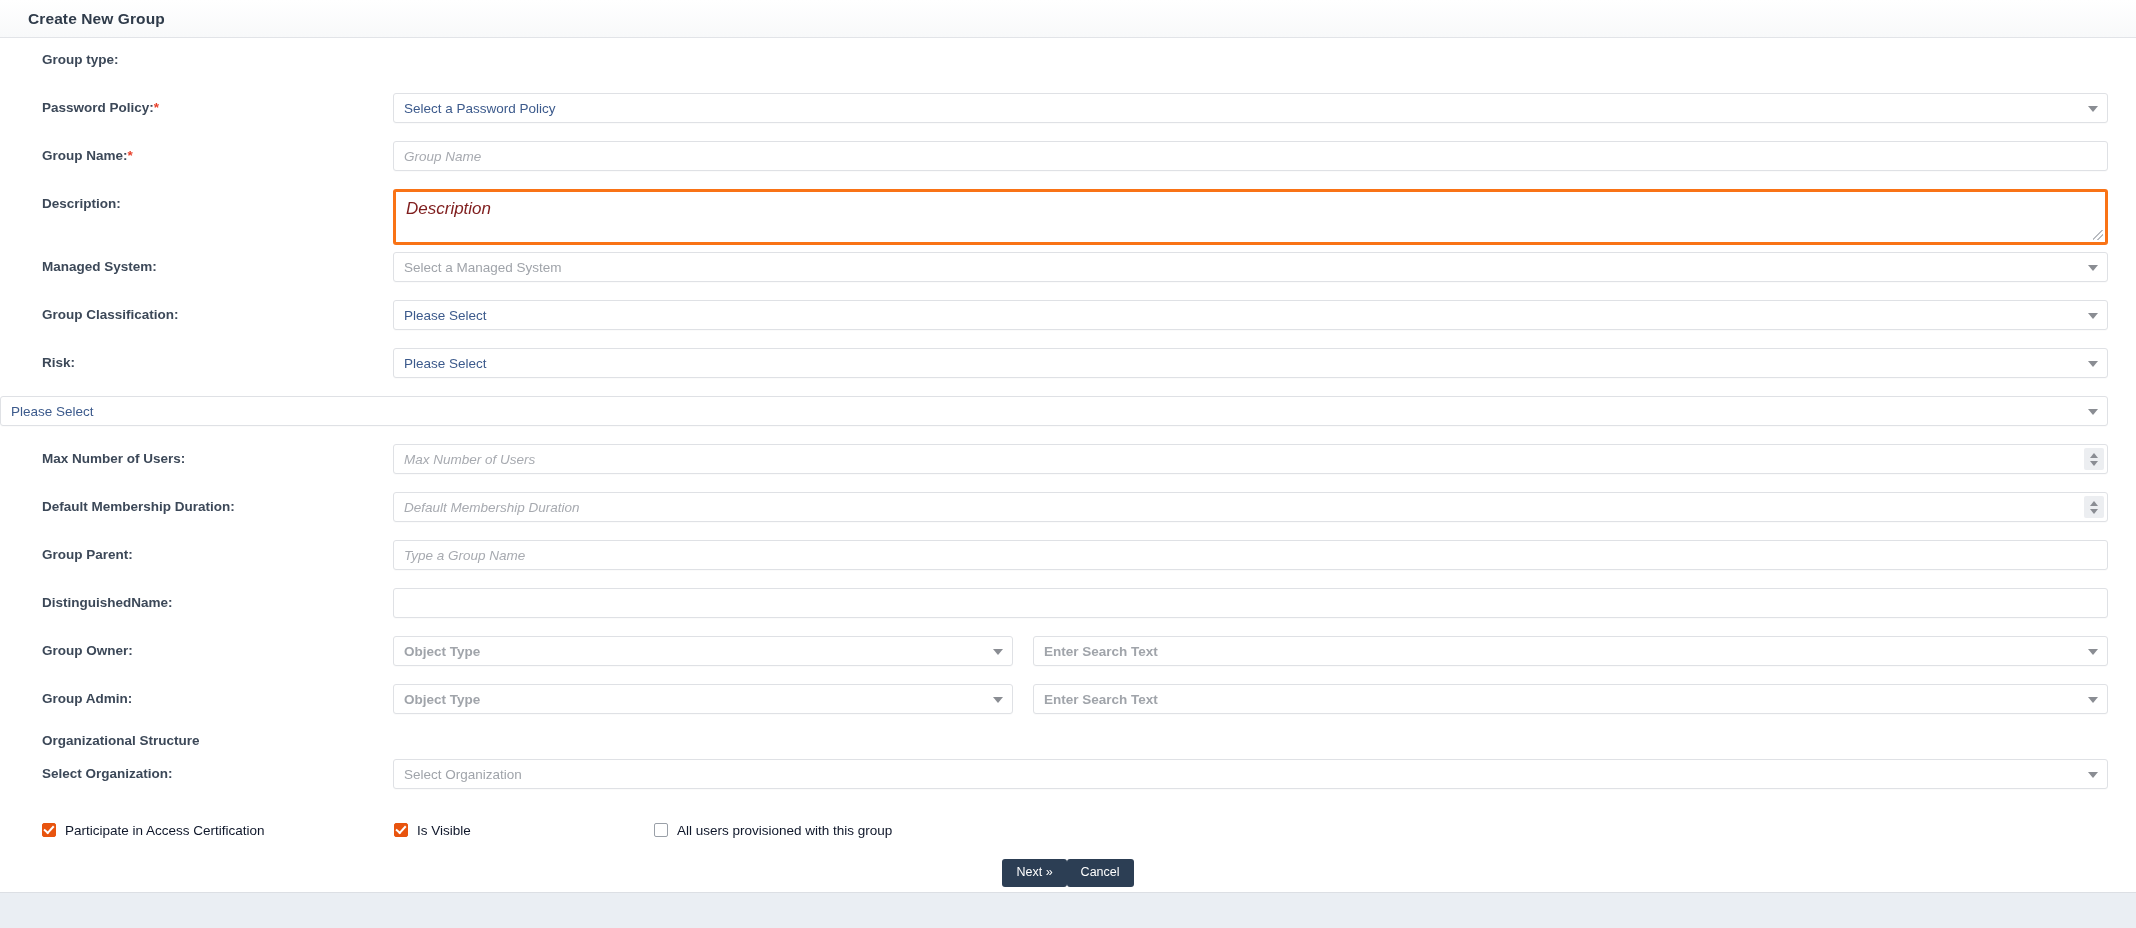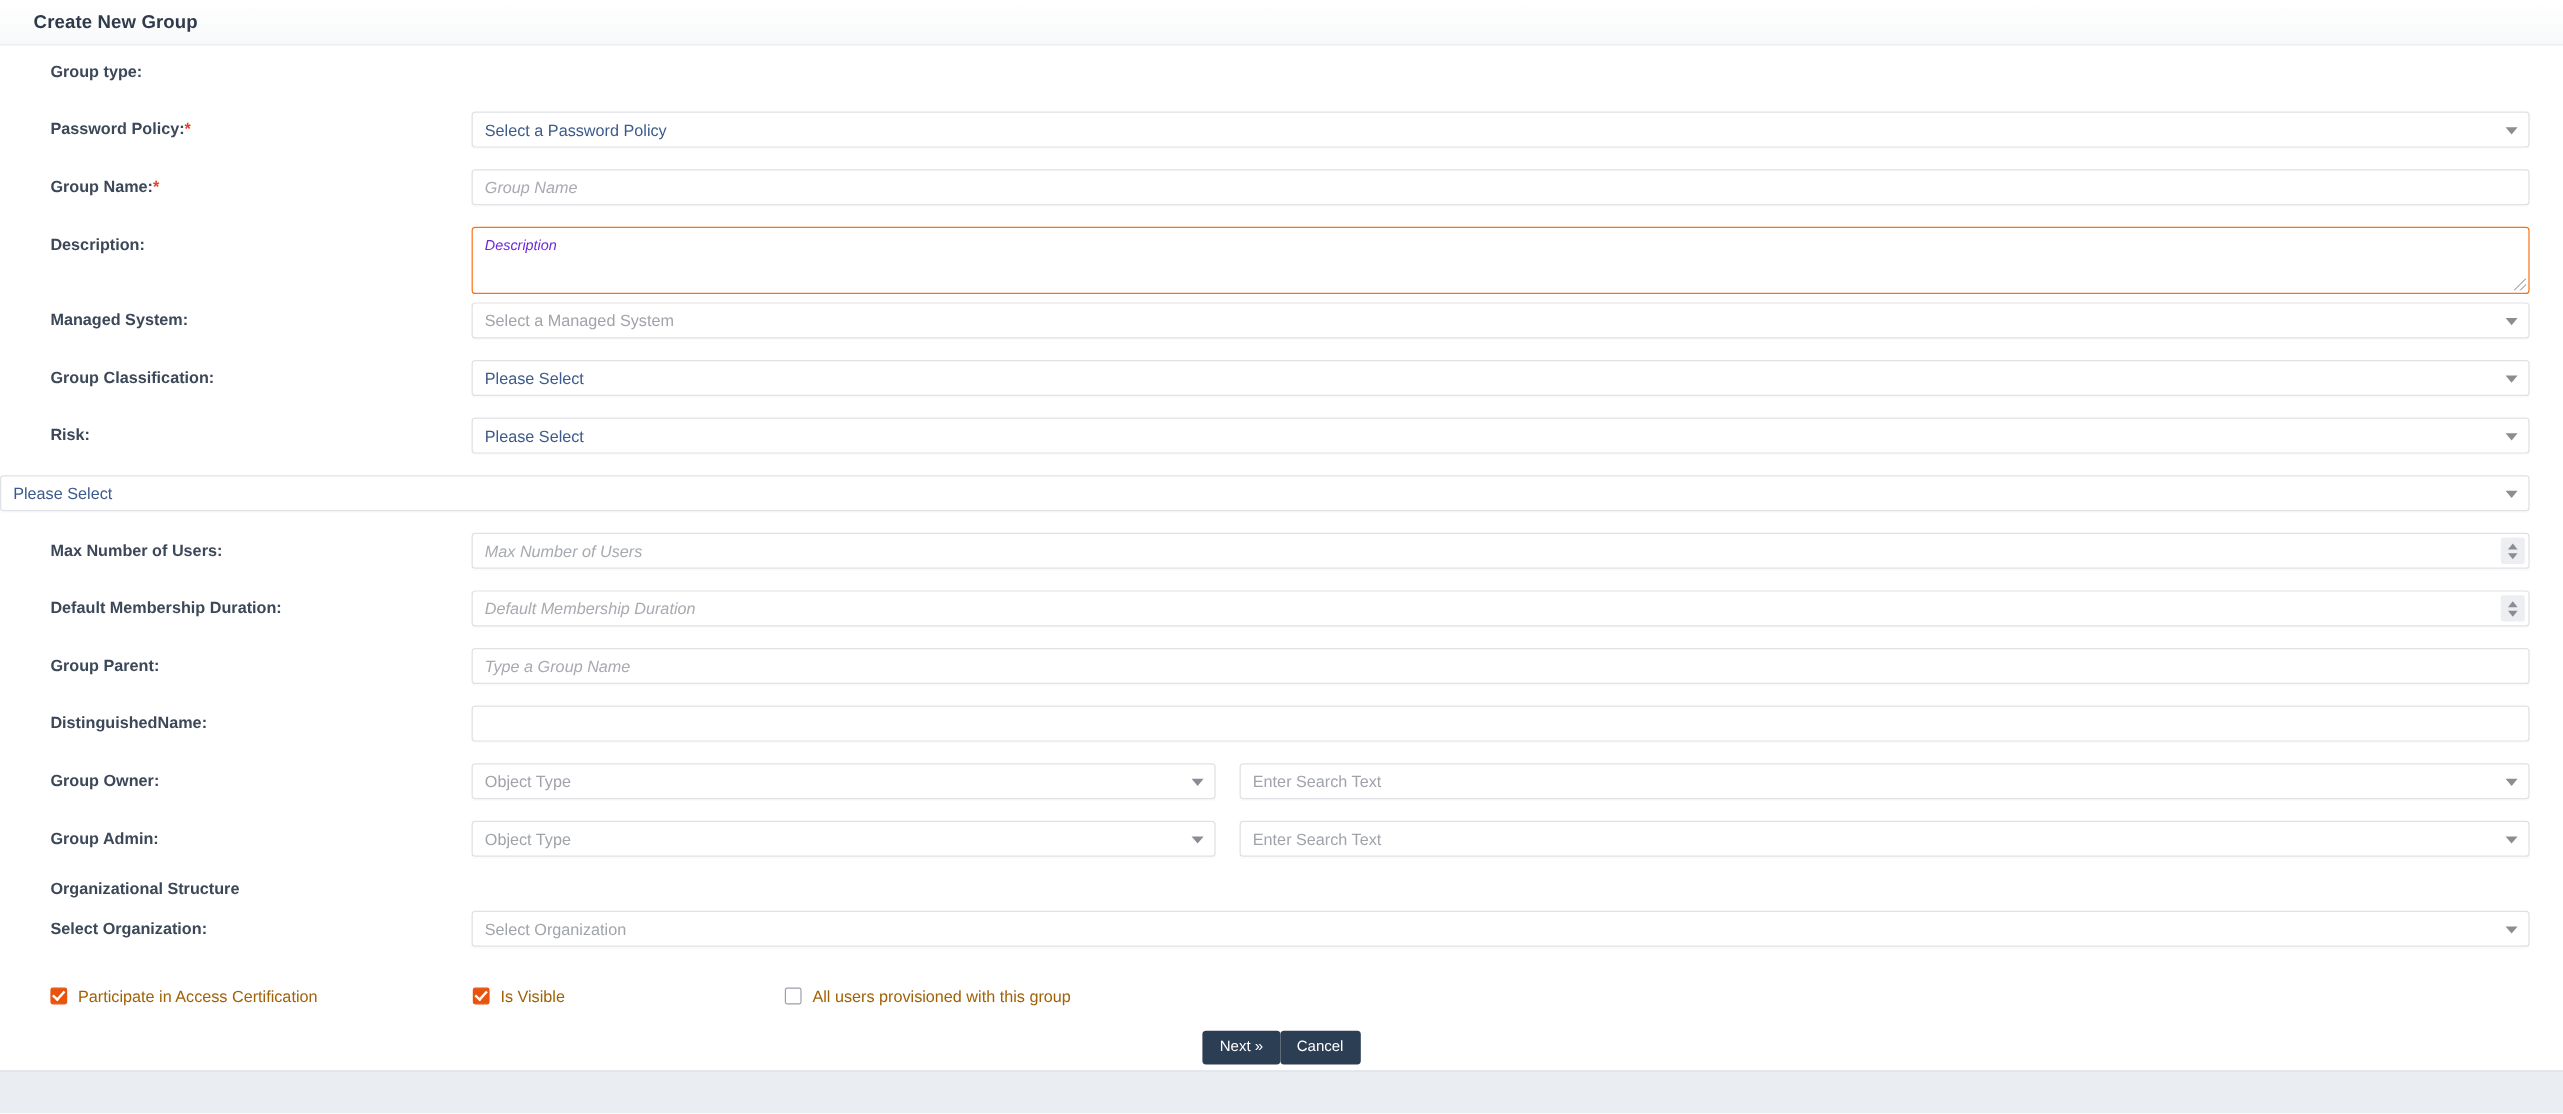--- a/index.html
+++ b/index.html
@@ -113,40 +113,40 @@
     border-left: 4px solid transparent;
     border-right: 4px solid transparent;
   }
   .ctl .spinner .up { border-bottom: 5px solid #8a8d93; }
   .ctl .spinner .dn { border-top: 5px solid #8a8d93; }
 
   .ctl-textarea {
     position: relative;
     width: 100%;
     height: 56px;
-    border: 1px solid #f97316;
+    border: 3px solid #f97316;
     border-radius: 3px;
     background: #fff;
-    font-size: 12px;
-    color: #6d28d9;
+    font-size: 17px;
+    color: #7f1d1d;
     font-style: italic;
     padding: 7px 10px;
   }
   .ctl-textarea .grip {
     position: absolute;
     right: 2px;
     bottom: 2px;
     width: 10px;
     height: 10px;
     background:
       linear-gradient(135deg, transparent 0 45%, #b9bcc1 45% 55%, transparent 55% 100%),
       linear-gradient(135deg, transparent 0 70%, #b9bcc1 70% 80%, transparent 80% 100%);
   }
 
-  .pair { display: flex; gap: 20px; }
+  .pair { display: flex; gap: 20px; font-weight: bold; }
   .pair .left  { flex: 0 0 620px; }
   .pair .right { flex: 1 1 auto; }
 
   
   .section-head {
     padding-left: 42px;
     font-size: 13.5px;
     font-weight: bold;
     color: #3c4858;
     margin-top: 8px;
@@ -181,21 +181,21 @@
     content: "";
     width: 4px; height: 8px;
     border: solid #ffffff;
     border-width: 0 2px 2px 0;
     transform: rotate(42deg) translate(-1px,-1px);
   }
   .cb.unchecked {
     background: #fff;
     border: 1.5px solid #9aa0a8;
   }
-  .cblabel { font-size: 13.5px; color: #a16207; }
+  .cblabel { font-size: 13.5px; color: #0f172a; }
 
   
   .btnrow {
     display: flex;
     justify-content: center;
     margin-top: 17px;
   }
   .btn {
     background: #2c3e54;
     color: #ffffff;

